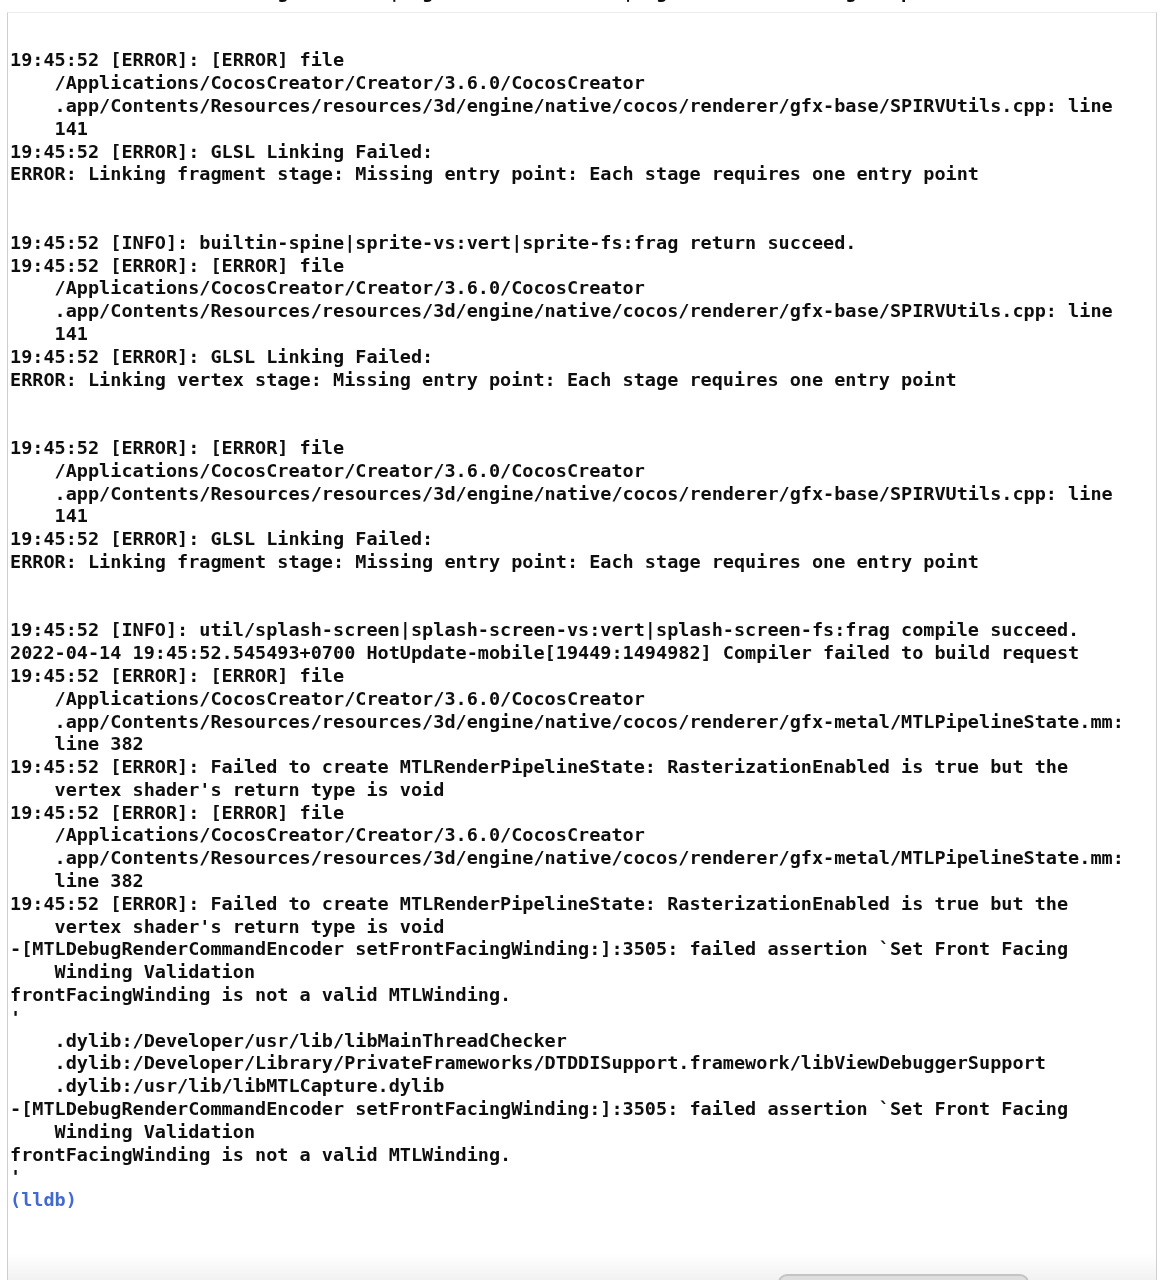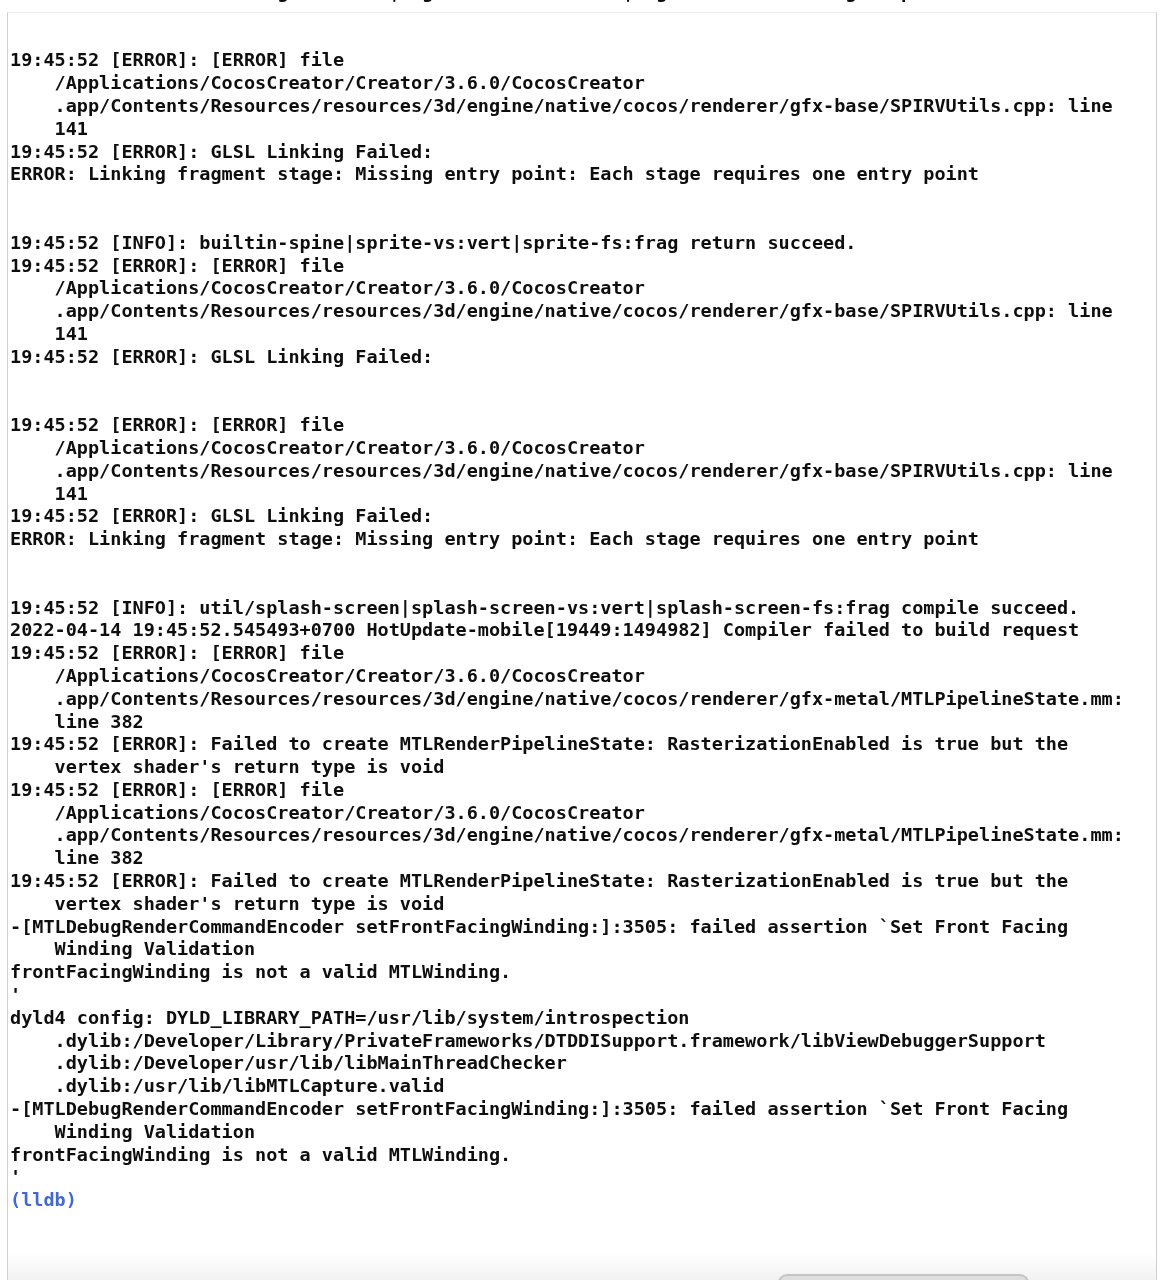--- a/index.html
+++ b/index.html
@@ -88,20 +88,21 @@
         <div class="line">19:45:52 [ERROR]: GLSL Linking Failed:</div>
         <div class="line">ERROR: Linking fragment stage: Missing entry point: Each stage requires one entry point</div>
         <div class="line"></div>
         <div class="line"></div>
         <div class="line">19:45:52 [INFO]: builtin-spine|sprite-vs:vert|sprite-fs:frag return succeed.</div>
         <div class="line">19:45:52 [ERROR]: [ERROR] file</div>
         <div class="line">    /Applications/CocosCreator/Creator/3.6.0/CocosCreator</div>
         <div class="line">    .app/Contents/Resources/resources/3d/engine/native/cocos/renderer/gfx-base/SPIRVUtils.cpp: line</div>
         <div class="line">    141</div>
         <div class="line">19:45:52 [ERROR]: GLSL Linking Failed:</div>
+        <div class="line">ERROR: Linking vertex stage: Missing entry point: Each stage requires one entry point</div>
         <div class="line"></div>
         <div class="line"></div>
         <div class="line">19:45:52 [ERROR]: [ERROR] file</div>
         <div class="line">    /Applications/CocosCreator/Creator/3.6.0/CocosCreator</div>
         <div class="line">    .app/Contents/Resources/resources/3d/engine/native/cocos/renderer/gfx-base/SPIRVUtils.cpp: line</div>
         <div class="line">    141</div>
         <div class="line">19:45:52 [ERROR]: GLSL Linking Failed:</div>
         <div class="line">ERROR: Linking fragment stage: Missing entry point: Each stage requires one entry point</div>
         <div class="line"></div>
         <div class="line"></div>
@@ -116,24 +117,23 @@
         <div class="line">19:45:52 [ERROR]: [ERROR] file</div>
         <div class="line">    /Applications/CocosCreator/Creator/3.6.0/CocosCreator</div>
         <div class="line">    .app/Contents/Resources/resources/3d/engine/native/cocos/renderer/gfx-metal/MTLPipelineState.mm:</div>
         <div class="line">    line 382</div>
         <div class="line">19:45:52 [ERROR]: Failed to create MTLRenderPipelineState: RasterizationEnabled is true but the</div>
         <div class="line">    vertex shader's return type is void</div>
         <div class="line">-[MTLDebugRenderCommandEncoder setFrontFacingWinding:]:3505: failed assertion `Set Front Facing</div>
         <div class="line">    Winding Validation</div>
         <div class="line">frontFacingWinding is not a valid MTLWinding.</div>
         <div class="line">'</div>
-        <div class="line">dyld4 config: DYLD_LIBRARY_PATH=/usr/lib/system/introspection</div>
+        <div class="line">    .dylib:/Developer/usr/lib/libMainThreadChecker</div>
         <div class="line">    .dylib:/Developer/Library/PrivateFrameworks/DTDDISupport.framework/libViewDebuggerSupport</div>
-        <div class="line">    .dylib:/Developer/usr/lib/libMainThreadChecker</div>
-        <div class="line">    .dylib:/usr/lib/libMTLCapture.valid</div>
+        <div class="line">    .dylib:/usr/lib/libMTLCapture.dylib</div>
         <div class="line">-[MTLDebugRenderCommandEncoder setFrontFacingWinding:]:3505: failed assertion `Set Front Facing</div>
         <div class="line">    Winding Validation</div>
         <div class="line">frontFacingWinding is not a valid MTLWinding.</div>
         <div class="line">'</div>
         <div class="line prompt">(lldb)</div>
       </div>
     <div class="bottom-fade"></div>
   </div>
   <div class="bottom-sheet"></div>
 </div>

